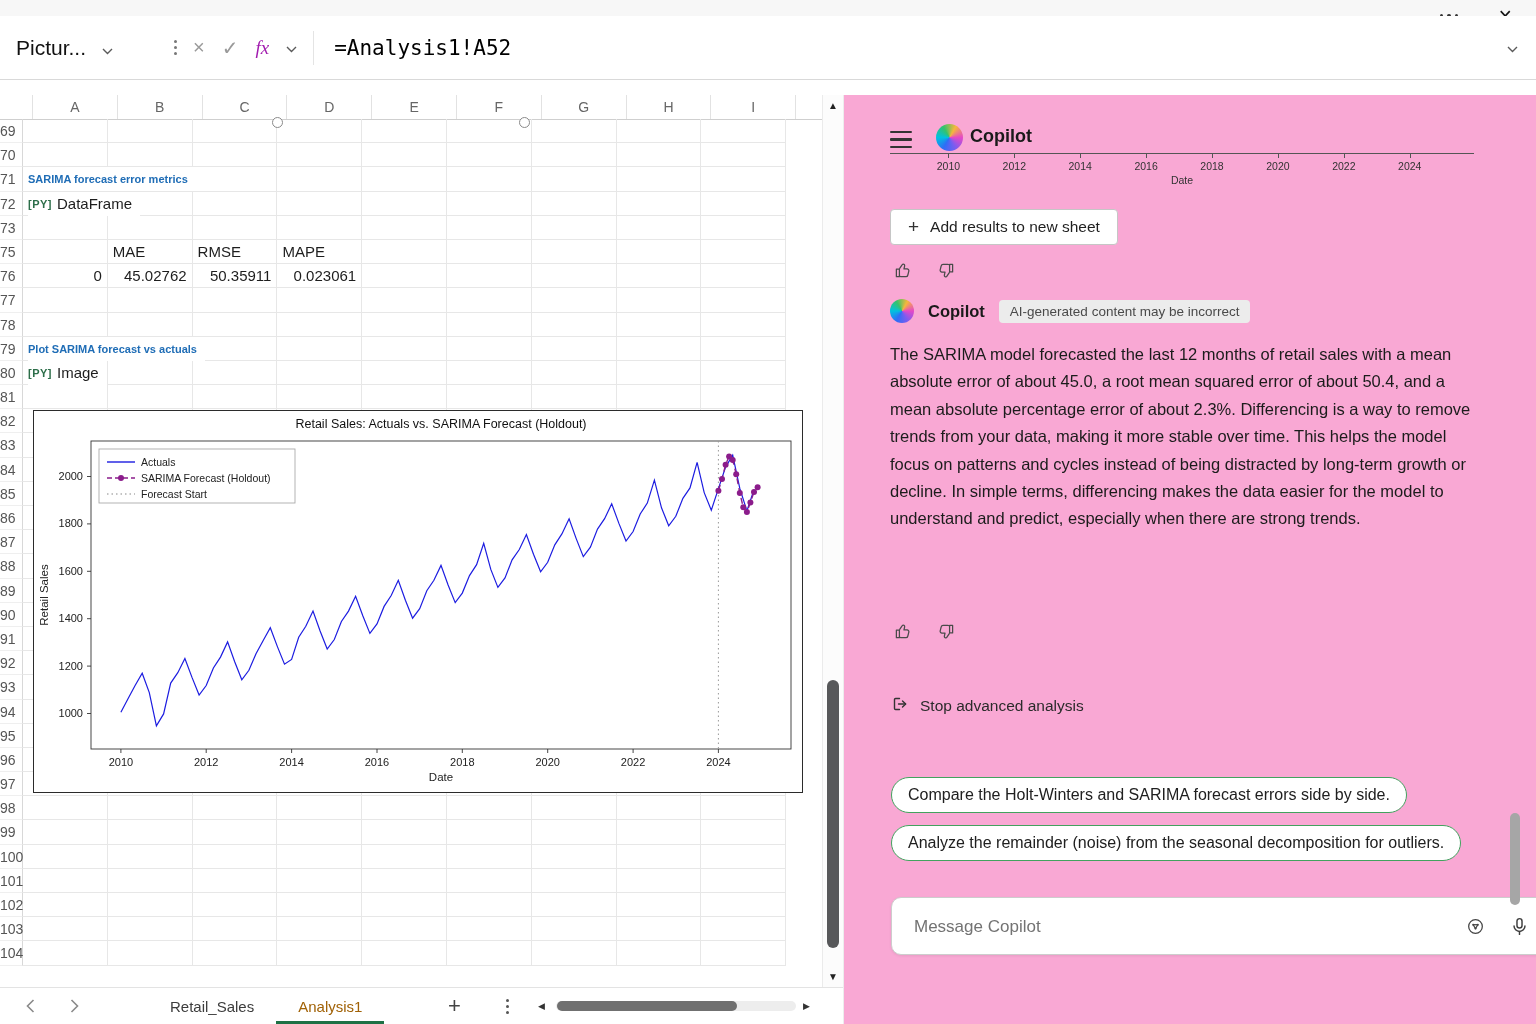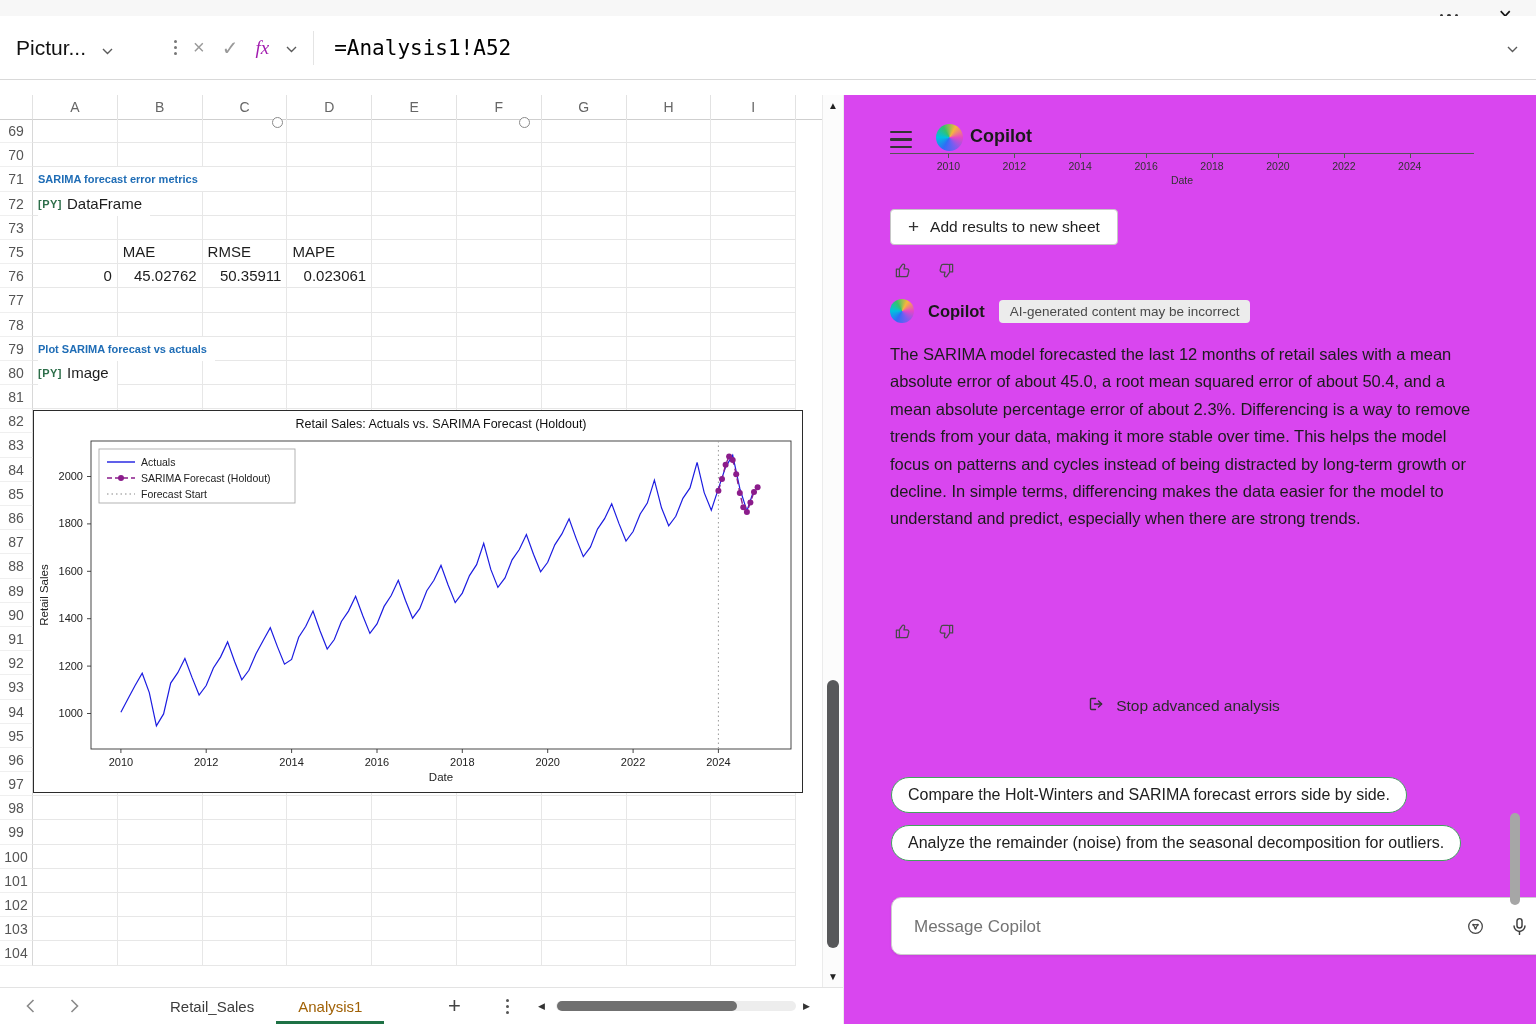--- a/index.html
+++ b/index.html
@@ -26,21 +26,21 @@
   .fb-expand{padding-right:18px;flex:0 0 auto;}
 
   
   .sheet-area{position:absolute;left:0;top:95px;width:843px;height:929px;background:#fff;}
   .col-headers{position:absolute;left:0;top:0;right:21px;height:24px;display:flex;background:#fff;
                border-bottom:1px solid #cfcfcf;font-size:14px;color:#666;}
   .corner{width:33px;flex:0 0 auto;border-right:1px solid #e2e2e2;box-sizing:border-box;}
   .colh{width:84.8px;flex:0 0 auto;text-align:center;line-height:24px;border-right:1px solid #e2e2e2;box-sizing:border-box;}
   .grid-rows{position:absolute;left:0;top:24px;right:21px;bottom:36px;overflow:hidden;}
   .grow{display:flex;height:24.2px;box-sizing:border-box;}
-  .rnum{width:33px;flex:0 0 auto;font-size:14px;color:#555;text-align:center;line-height:24px;
+  .rnum{width:23px;flex:0 0 auto;font-size:14px;color:#555;text-align:right;padding-right:7px;line-height:24px;
         border-right:1px solid #d8d8d8;border-bottom:1px solid #efefef;box-sizing:border-box;}
   .cell{width:84.8px;flex:0 0 auto;border-right:1px solid #e7e7e7;border-bottom:1px solid #e7e7e7;
         box-sizing:border-box;font-size:15px;color:#1d1d1d;line-height:23px;position:relative;}
   .cell.num{text-align:right;padding-right:5px;}
   .cell.txt{padding-left:5px;}
   .ovf{position:absolute;left:5px;top:0;white-space:nowrap;background:#fff;padding-right:8px;z-index:2;line-height:24px;}
   .ovf.heading{color:#1f6db6;font-weight:700;font-size:11px;}
   .ovf.bold{font-weight:700;}
   .ovf.py{display:flex;align-items:center;gap:5px;}
   .pybadge{font-size:11px;font-weight:700;color:#2c6e49;letter-spacing:0.5px;}
@@ -62,21 +62,21 @@
   .stab{padding:0 22px;font-size:15px;display:flex;align-items:center;color:#3c3c3c;cursor:pointer;height:100%;box-sizing:border-box;}
   .stab.active{font-weight:400;color:#a16207;box-shadow:inset 0 -3px 0 #1e7145;}
   .plus-btn{position:absolute;left:448px;top:3px;font-size:22px;color:#444;cursor:pointer;line-height:30px;}
   .kebab-dots{position:absolute;left:506px;top:11px;display:flex;flex-direction:column;gap:3px;cursor:pointer;}
   .kebab-dots i{width:3px;height:3px;border-radius:50%;background:#555;display:block;}
   .h-arrow{position:absolute;top:13px;font-size:9px;color:#333;cursor:pointer;}
   .h-track{position:absolute;left:556px;top:13px;width:240px;height:10px;background:#ededed;border-radius:5px;cursor:pointer;}
   .h-thumb{position:absolute;left:1px;top:0;width:180px;height:10px;background:#707070;border-radius:5px;}
 
   
-  .copilot{position:absolute;left:843px;top:95px;right:0;bottom:0;background:#d946ef;border-left:1px solid #ededed;box-sizing:border-box;}
+  .copilot{position:absolute;left:843px;top:95px;right:0;bottom:0;background:#f9a8d4;border-left:1px solid #ededed;box-sizing:border-box;}
   .hamburger{position:absolute;left:46px;top:36px;width:22px;cursor:pointer;}
   .hamburger i{display:block;height:2.4px;background:#333;margin-bottom:5px;border-radius:1px;}
   .cp-logo{border-radius:50%;background:conic-gradient(from 210deg,#2e6df6,#00c1e0,#35c26b,#f6b73c,#e548c7,#7b5cf0,#2e6df6);}
   .cp-logo.big{position:absolute;left:92px;top:29px;width:27px;height:27px;}
   .cp-title{position:absolute;left:126px;top:31px;font-size:18px;font-weight:700;color:#1a1a1a;}
 
   .mini-axis{position:absolute;left:46px;top:58px;width:584px;height:36px;border-top:1px solid #555;}
   .mini-tickmark{position:absolute;top:0;width:1px;height:4px;background:#555;}
   .mini-ticklabel{position:absolute;top:6px;transform:translateX(-50%);font-size:10.5px;color:#333;}
   .mini-date{position:absolute;left:50%;top:20px;transform:translateX(-50%);font-size:10.5px;color:#333;}
@@ -89,21 +89,21 @@
   .thumbs.t2{left:50px;top:527px;}
   .thumb-up,.thumb-down{cursor:pointer;width:19px;height:19px;}
 
   .resp-header{position:absolute;left:46px;top:204px;display:flex;align-items:center;gap:14px;}
   .cp-logo.small{width:24px;height:24px;flex:0 0 auto;}
   .resp-author{font-size:16.5px;font-weight:700;color:#1a1a1a;}
   .ai-badge{background:#ececec;color:#4a4a4a;font-size:13.5px;border-radius:4px;padding:4px 11px;}
 
   .resp-text{position:absolute;left:46px;top:246px;width:586px;font-size:16.5px;line-height:1.66;color:#1c1c1c;}
 
-  .stop-row{position:absolute;left:46px;top:599px;width:586px;display:flex;justify-content:center;align-items:center;gap:10px;cursor:pointer;}
+  .stop-row{position:absolute;left:46px;top:599px;width:586px;display:flex;justify-content:flex-start;align-items:center;gap:10px;cursor:pointer;}
   .stop-label{font-size:15.5px;color:#2b2b2b;}
 
   .pill{position:absolute;left:47px;display:inline-block;padding:8px 16px;border:1px solid #43a25f;border-radius:18px;
         font-size:16px;color:#202020;background:#fff;cursor:pointer;white-space:nowrap;}
   .pill.p1{top:682px;}
   .pill.p2{top:730px;}
 
   .msg-box{position:absolute;left:47px;top:802px;width:672px;height:58px;border:1px solid #cdcdcd;border-radius:10px;
            background:#fff;box-shadow:0 1px 3px rgba(0,0,0,0.08);box-sizing:border-box;}
   .msg-input{position:absolute;left:20px;top:0;height:100%;width:440px;border:none;outline:none;font-size:17px;

